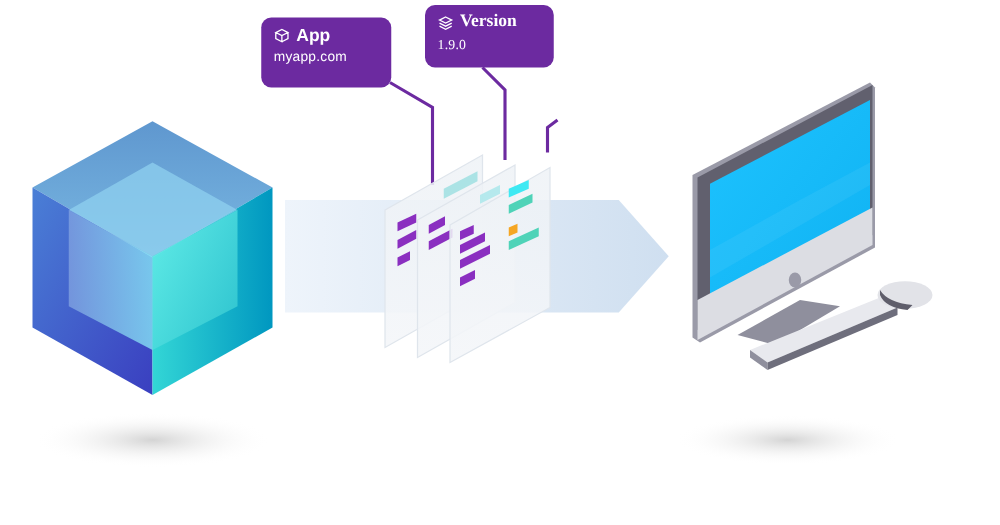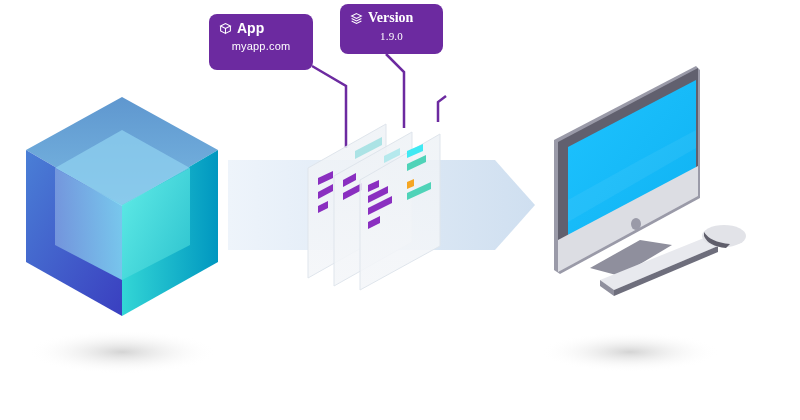--- a/index.html
+++ b/index.html
@@ -1,21 +1,21 @@
 <!DOCTYPE html>
 <html><head>
 <meta charset="utf-8">
 <style>
   html, body { margin:0; padding:0; background:#ffffff; }
   body { width:800px; height:420px; position:relative; overflow:hidden; font-family:"Liberation Sans", sans-serif; }
   #stage { position:absolute; left:0; top:0; width:800px; height:420px; }
   .callout { position:absolute; background:#6c2aa0; border-radius:8px; color:#fff; padding:6px 10px 6px 10px; box-sizing:border-box; }
   .callout .row { display:flex; align-items:center; gap:5px; }
   .callout .title { font-weight:bold; font-size:14px; line-height:16px; }
-  .callout .sub { font-size:11px; line-height:14px; margin-top:3px; letter-spacing:0.2px;text-align:center; }
+  .callout .sub { font-size:11px; line-height:14px; margin-top:3px; letter-spacing:0.2px; }
   .callout svg { width:13px; height:13px; display:block; }
   #callout-app { left:209px; top:14px; width:104px; height:56px; }
   #callout-version { left:340px; top:4px; width:103px; height:50px;font-family:Liberation Serif, serif; }
   #callout-device { left:445px; top:60px; width:124px; height:54px; }
 </style>
 </head>
 <body>
 
 <div id="stage">
   <svg width="800" height="420" viewBox="0 0 800 420" xmlns="http://www.w3.org/2000/svg" style="position:absolute;left:0;top:0">

